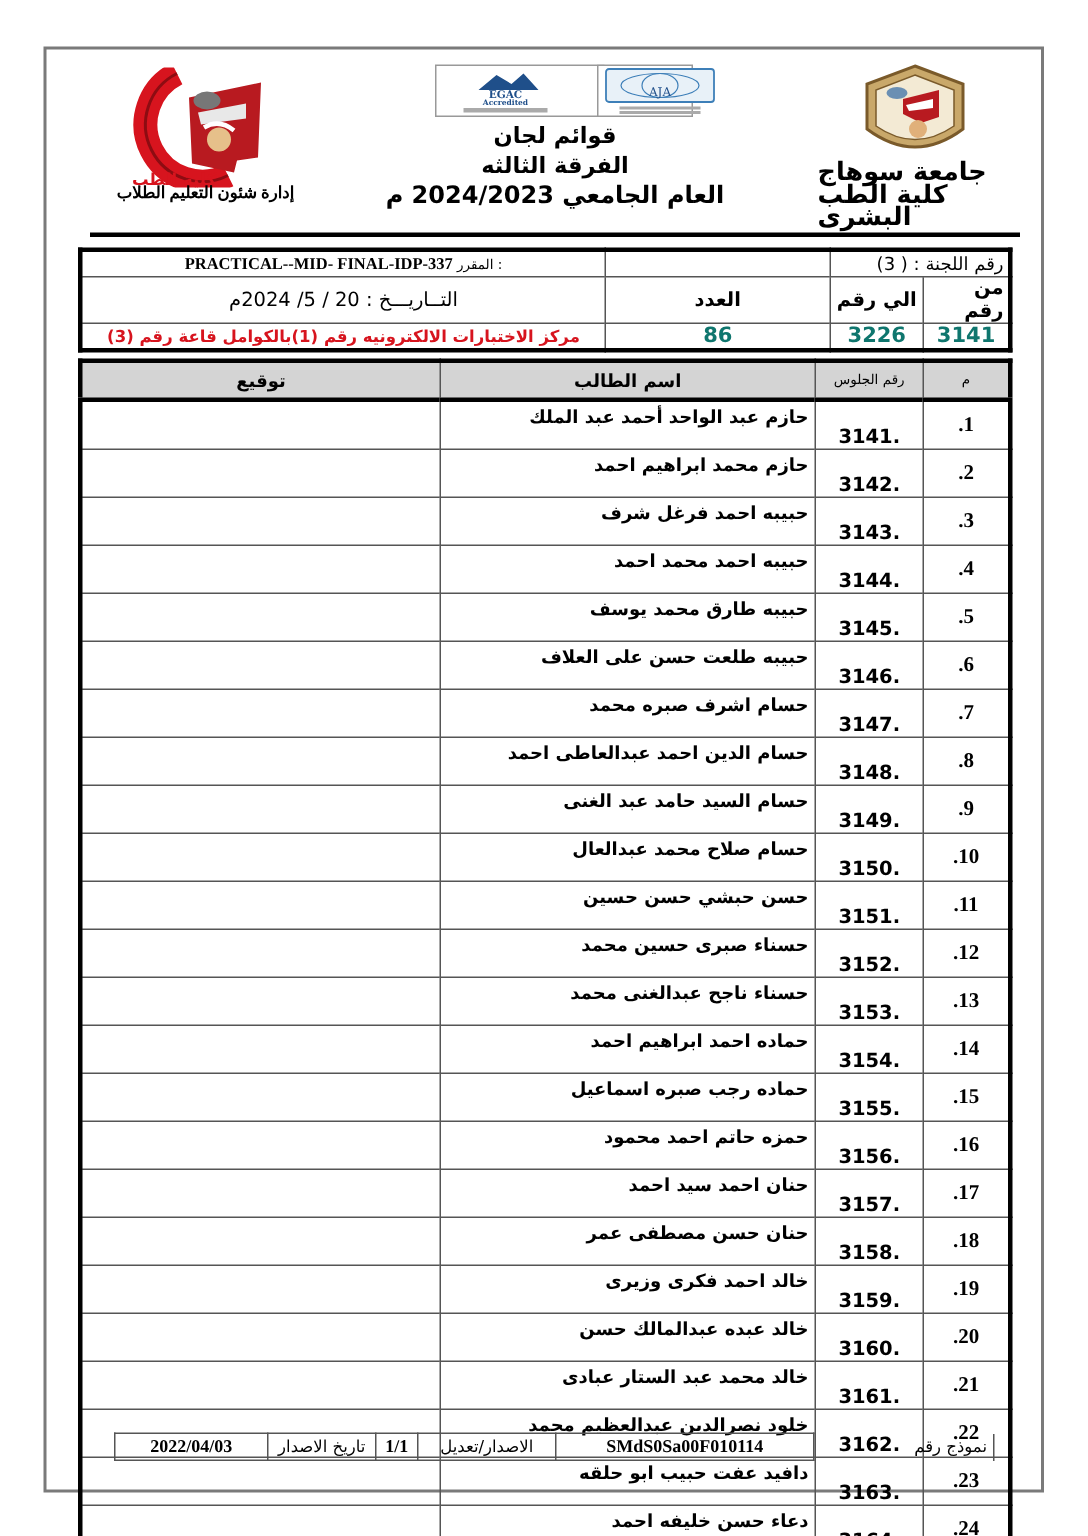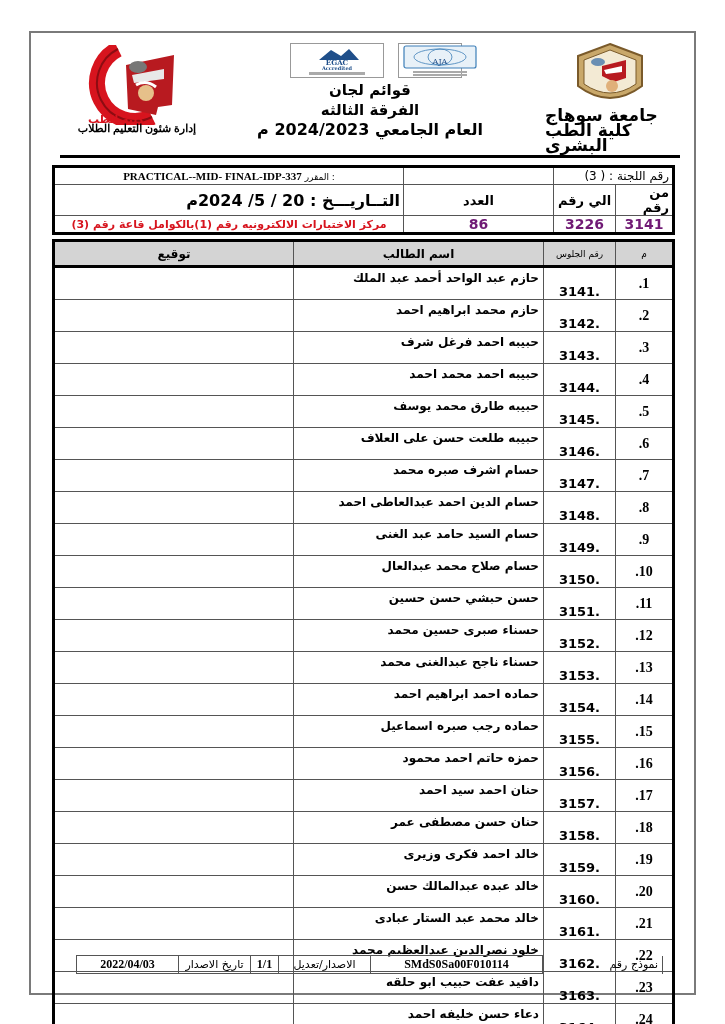--- a/index.html
+++ b/index.html
@@ -15,40 +15,40 @@
   .header { position: absolute; left: 0; top: 0; width: 725px; height: 160px; }
   .logo-left { position: absolute; left: 66px; top: 45px; width: 118px; height: 80px; }
   .dept-text { position: absolute; left: 62px; top: 122px; width: 150px; text-align: center;
     font-size: 11px; font-weight: bold; direction: rtl; font-family: Liberation Serif, serif; }
 
   .logo-right { position: absolute; left: 572px; top: 42px; width: 76px; height: 66px; }
   .univ-text { position: absolute; left: 545px; top: 108px; width: 130px; text-align: left;
     font-size: 17px; font-weight: bold; direction: rtl; line-height: 15px; }
 
   .accred-box { position: absolute; top: 43px; height: 35px; border: 1px solid #999; background: #fff; }
-  .accred-egac { left: 290px; width: 94px; }
+  .accred-egac { left: 290px; width: 113px; }
   .accred-aja { left: 398px; width: 64px; }
 
   .title-block { position: absolute; left: 240px; top: 80px; width: 260px; text-align: center; direction: rtl; }
   .title-line { font-weight: bold; font-size: 15px; line-height: 20px; }
   .title-line.year { font-size: 16px; }
 
   .header-rule { position: absolute; left: 60px; top: 155px; width: 620px; height: 3px; background: #000; }
 
   
   .info-table {
     position: absolute; left: 52px; top: 165px; width: 620px;
     border: 3px solid #000; border-collapse: collapse; direction: rtl; table-layout: fixed;
   }
   .info-table td { border: 1px solid #555; height: 18px; font-size: 12px; padding: 0 3px; vertical-align: middle; }
   .info-table .lbl { font-weight: bold; font-size: 13px; }
-  .info-table .red { color: #701a75; font-weight: bold; font-size: 14px; text-align: center; }
+  .info-table .red { color: #0f766e; font-weight: bold; font-size: 14px; text-align: center; }
   .info-table .redsmall { color: #d7141e; font-weight: bold; font-size: 11px; text-align: center; }
   .info-table .course { font-family: "Liberation Serif", serif; font-weight: bold; font-size: 11px; text-align: center; direction: ltr; }
-  .info-table .date { font-weight: bold; font-size: 16px; text-align: right; }
+  .info-table .date { font-weight: normal; font-size: 13px; text-align: center; }
   .info-table .center { text-align: center; }
 
   
   .students-table {
     position: absolute; left: 52px; top: 239px; width: 620px;
     border: 3px solid #000; border-collapse: collapse; direction: rtl; table-layout: fixed;
   }
   .students-table th {
     background: #d4d4d4; border: 1px solid #555; height: 26px; font-weight: bold; font-size: 12px;
     border-bottom: 3px solid #000;

